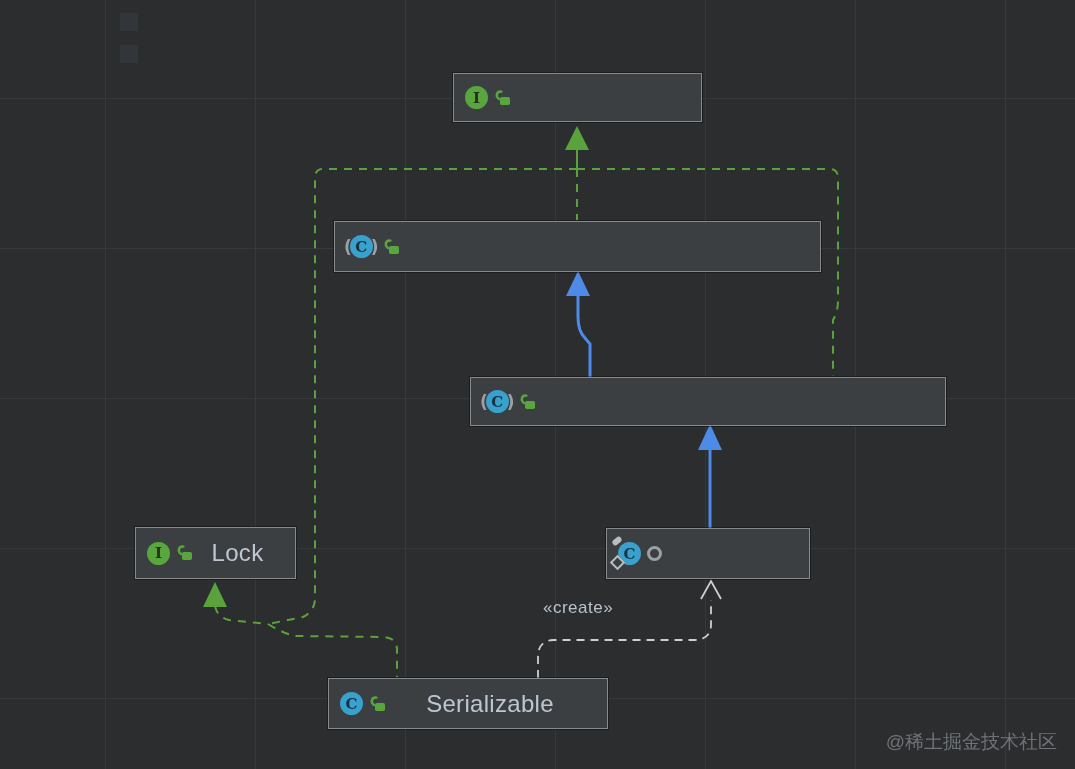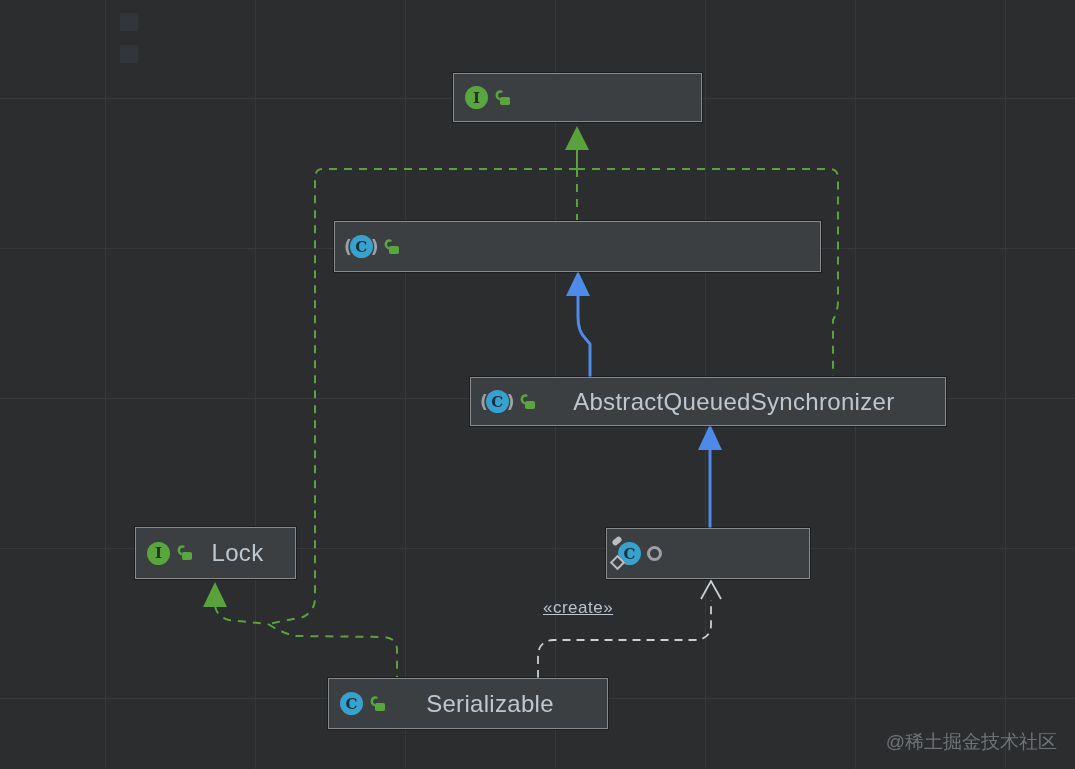--- a/index.html
+++ b/index.html
@@ -49,21 +49,21 @@
   .deco-diamond{
     position:absolute;left:-6px;bottom:-3px;width:7px;height:7px;
     border:2px solid #b9bec2;background:#3c3f41;transform:rotate(45deg);
   }
   .donut{
     width:9px;height:9px;border-radius:50%;
     border:3px solid #9ba1a6;background:transparent;flex:none;
   }
   .lock-svg{flex:none;}
   .edge-label{
-    position:absolute;color:#b9c3cc;font-size:17px;letter-spacing:0.5px;text-decoration:underline;
+    position:absolute;color:#b9c3cc;font-size:17px;letter-spacing:0.5px;
   }
   .watermark{
     position:absolute;right:18px;bottom:14px;
     color:#6f7377;font-size:19px;
   }
   .faint-sq{position:absolute;width:18px;height:18px;background:#323539;}
 </style>
 </head>
 <body>
 
@@ -135,21 +135,20 @@
       <span class="abs-icon">
         <span class="paren">(</span>
         <span class="circle blue">C</span>
         <span class="paren">)</span>
       </span>
       <svg class="lock-svg" width="18" height="18" viewBox="0 0 18 18">
         <rect x="6" y="8" width="10" height="8" rx="1.8" fill="#59a63f"></rect>
         <path d="M5,10 Q2,8 3,5 Q4,2 7.5,2.6" fill="none" stroke="#59a63f" stroke-width="2.4" stroke-linecap="round"></path>
       </svg>
     </span>
-    <span class="label">AbstractQueuedSynchronizer</span>
   </div>
 
   <div class="node" style="left:135px;top:527px;width:161px;height:52px;">
     <span class="icons">
       <span class="circle green">I</span>
       <svg class="lock-svg" width="18" height="18" viewBox="0 0 18 18">
         <rect x="6" y="8" width="10" height="8" rx="1.8" fill="#59a63f"></rect>
         <path d="M5,10 Q2,8 3,5 Q4,2 7.5,2.6" fill="none" stroke="#59a63f" stroke-width="2.4" stroke-linecap="round"></path>
       </svg>
     </span>

